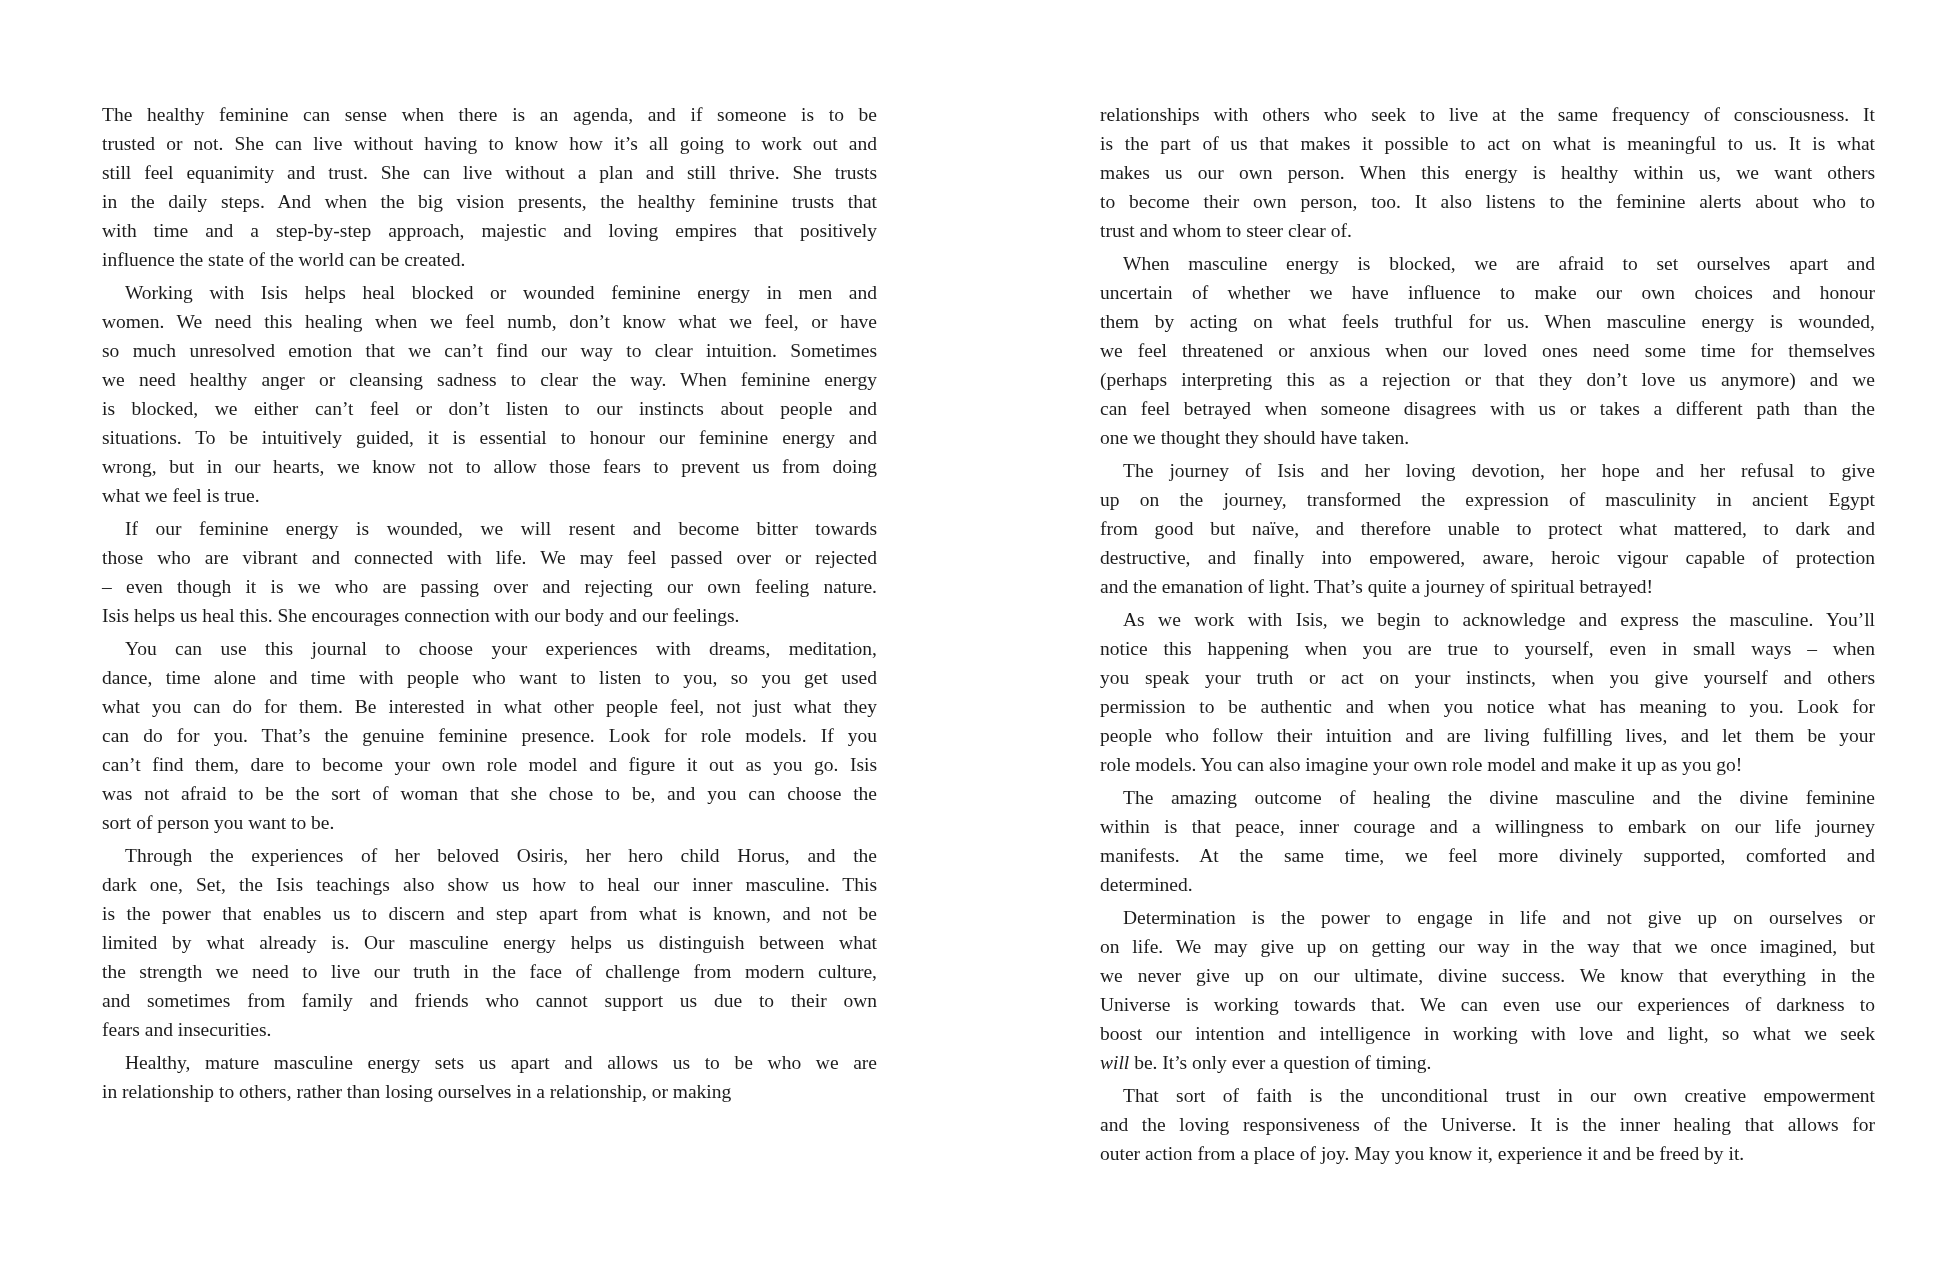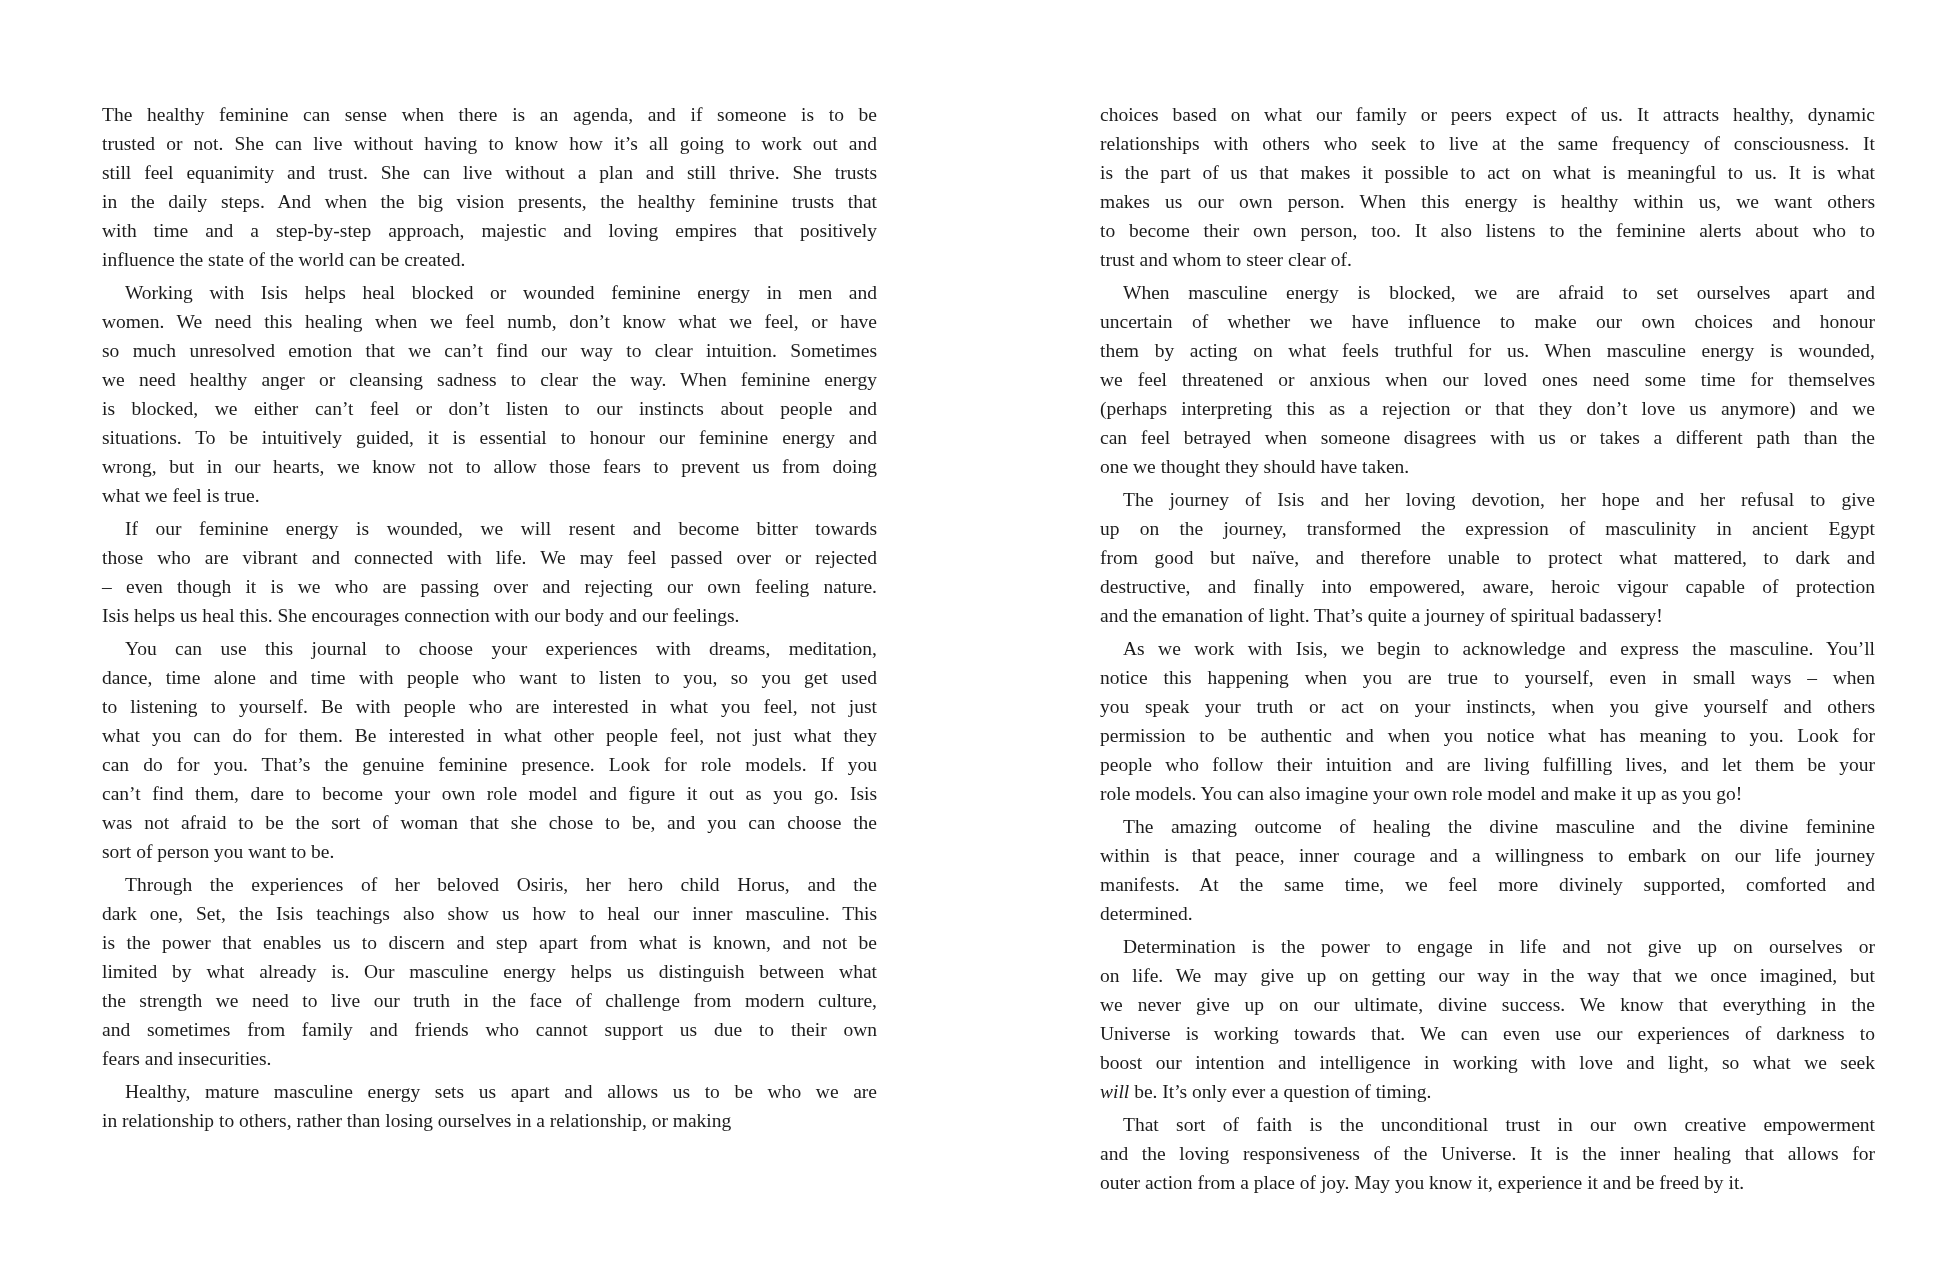--- a/index.html
+++ b/index.html
@@ -72,21 +72,20 @@
       </div>
       <div class="paragraph">
         <div class="line indent">If our feminine energy is wounded, we will resent and become bitter towards</div>
         <div class="line">those who are vibrant and connected with life. We may feel passed over or rejected</div>
         <div class="line">– even though it is we who are passing over and rejecting our own feeling nature.</div>
         <div class="line end">Isis helps us heal this. She encourages connection with our body and our feelings.</div>
       </div>
       <div class="paragraph">
         <div class="line indent">You can use this journal to choose your experiences with dreams, meditation,</div>
         <div class="line">dance, time alone and time with people who want to listen to you, so you get used</div>
-        <div class="line">to listening to yourself. Be with people who are interested in what you feel, not just</div>
         <div class="line">what you can do for them. Be interested in what other people feel, not just what they</div>
         <div class="line">can do for you. That’s the genuine feminine presence. Look for role models. If you</div>
         <div class="line">can’t find them, dare to become your own role model and figure it out as you go. Isis</div>
         <div class="line">was not afraid to be the sort of woman that she chose to be, and you can choose the</div>
         <div class="line end">sort of person you want to be.</div>
       </div>
       <div class="paragraph">
         <div class="line indent">Through the experiences of her beloved Osiris, her hero child Horus, and the</div>
         <div class="line">dark one, Set, the Isis teachings also show us how to heal our inner masculine. This</div>
         <div class="line">is the power that enables us to discern and step apart from what is known, and not be</div>
@@ -95,42 +94,41 @@
         <div class="line">and sometimes from family and friends who cannot support us due to their own</div>
         <div class="line end">fears and insecurities.</div>
       </div>
       <div class="paragraph">
         <div class="line indent">Healthy, mature masculine energy sets us apart and allows us to be who we are</div>
         <div class="line end">in relationship to others, rather than losing ourselves in a relationship, or making</div>
       </div>
     </div>
   <div class="page page-right">
       <div class="paragraph">
-        <div class="line">choices based on what our family or peers expect of us. It attracts healthy, dynamic</div>
         <div class="line">relationships with others who seek to live at the same frequency of consciousness. It</div>
         <div class="line">is the part of us that makes it possible to act on what is meaningful to us. It is what</div>
         <div class="line">makes us our own person. When this energy is healthy within us, we want others</div>
         <div class="line">to become their own person, too. It also listens to the feminine alerts about who to</div>
         <div class="line end">trust and whom to steer clear of.</div>
       </div>
       <div class="paragraph">
         <div class="line indent">When masculine energy is blocked, we are afraid to set ourselves apart and</div>
         <div class="line">uncertain of whether we have influence to make our own choices and honour</div>
         <div class="line">them by acting on what feels truthful for us. When masculine energy is wounded,</div>
         <div class="line">we feel threatened or anxious when our loved ones need some time for themselves</div>
         <div class="line">(perhaps interpreting this as a rejection or that they don’t love us anymore) and we</div>
         <div class="line">can feel betrayed when someone disagrees with us or takes a different path than the</div>
         <div class="line end">one we thought they should have taken.</div>
       </div>
       <div class="paragraph">
         <div class="line indent">The journey of Isis and her loving devotion, her hope and her refusal to give</div>
         <div class="line">up on the journey, transformed the expression of masculinity in ancient Egypt</div>
         <div class="line">from good but naïve, and therefore unable to protect what mattered, to dark and</div>
         <div class="line">destructive, and finally into empowered, aware, heroic vigour capable of protection</div>
-        <div class="line end">and the emanation of light. That’s quite a journey of spiritual badassery!</div>
+        <div class="line end">and the emanation of light. That’s quite a journey of spiritual betrayed!</div>
       </div>
       <div class="paragraph">
         <div class="line indent">As we work with Isis, we begin to acknowledge and express the masculine. You’ll</div>
         <div class="line">notice this happening when you are true to yourself, even in small ways – when</div>
         <div class="line">you speak your truth or act on your instincts, when you give yourself and others</div>
         <div class="line">permission to be authentic and when you notice what has meaning to you. Look for</div>
         <div class="line">people who follow their intuition and are living fulfilling lives, and let them be your</div>
         <div class="line end">role models. You can also imagine your own role model and make it up as you go!</div>
       </div>
       <div class="paragraph">

